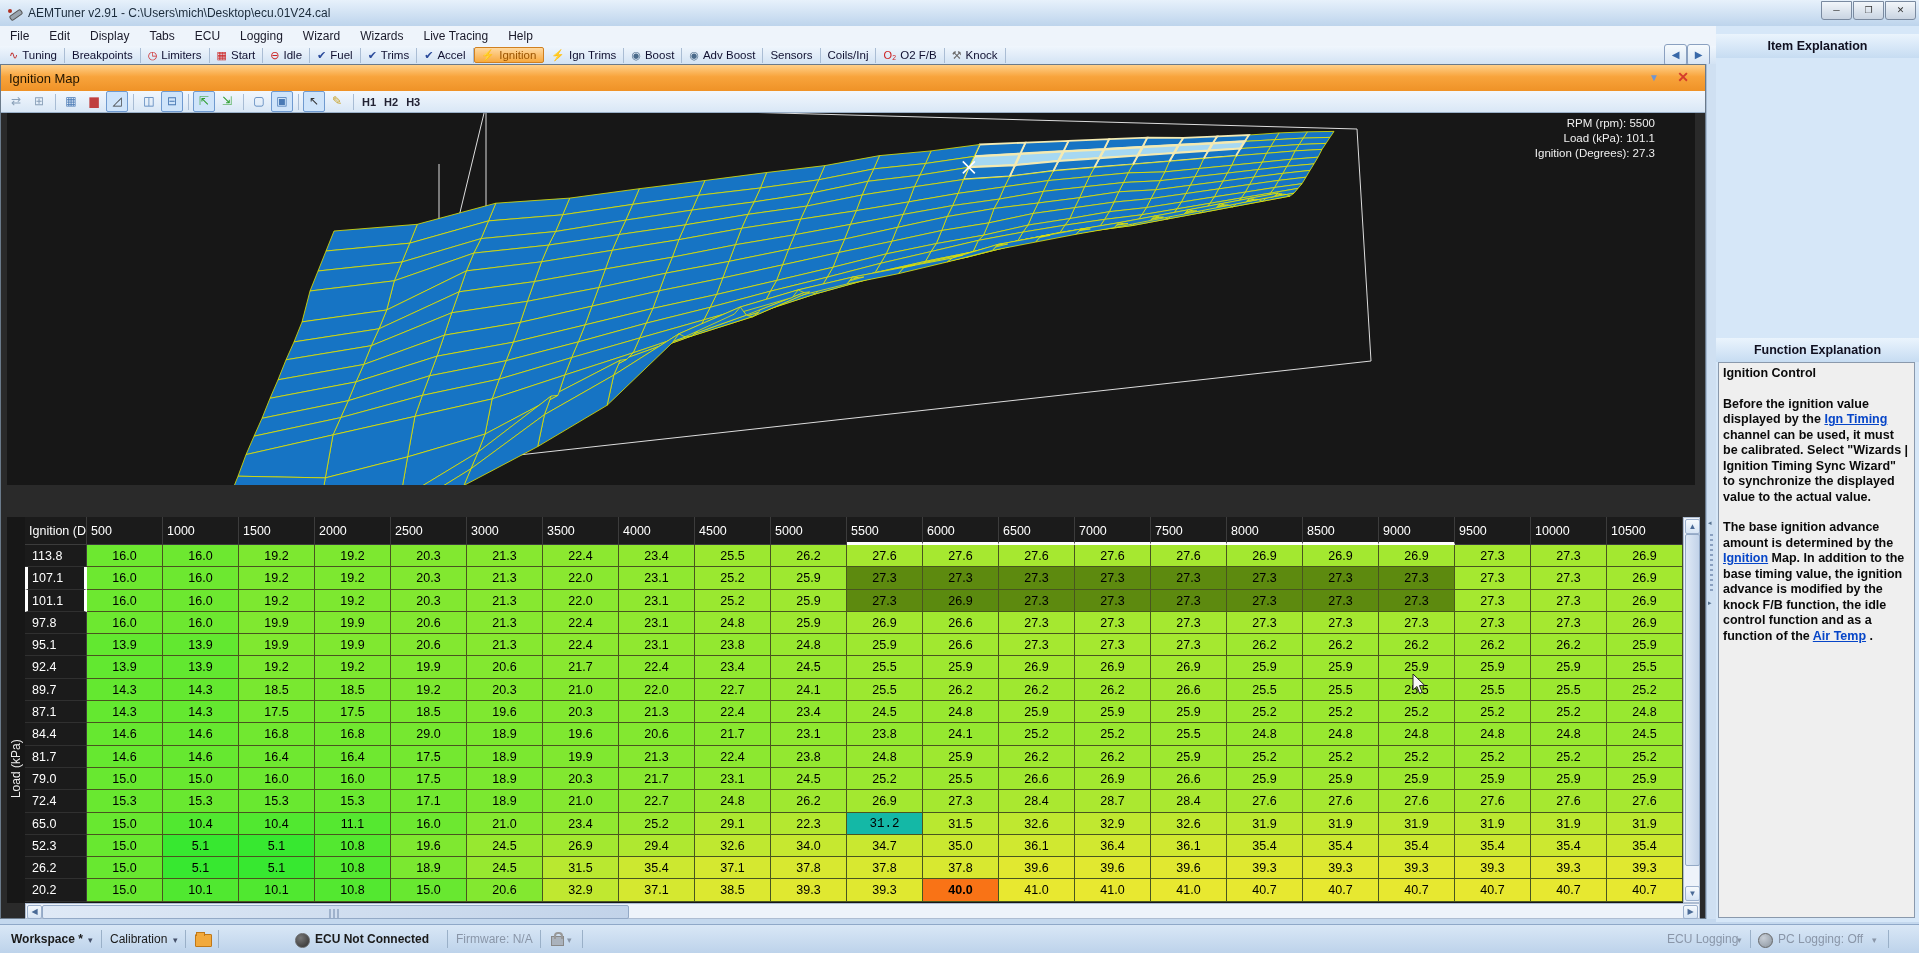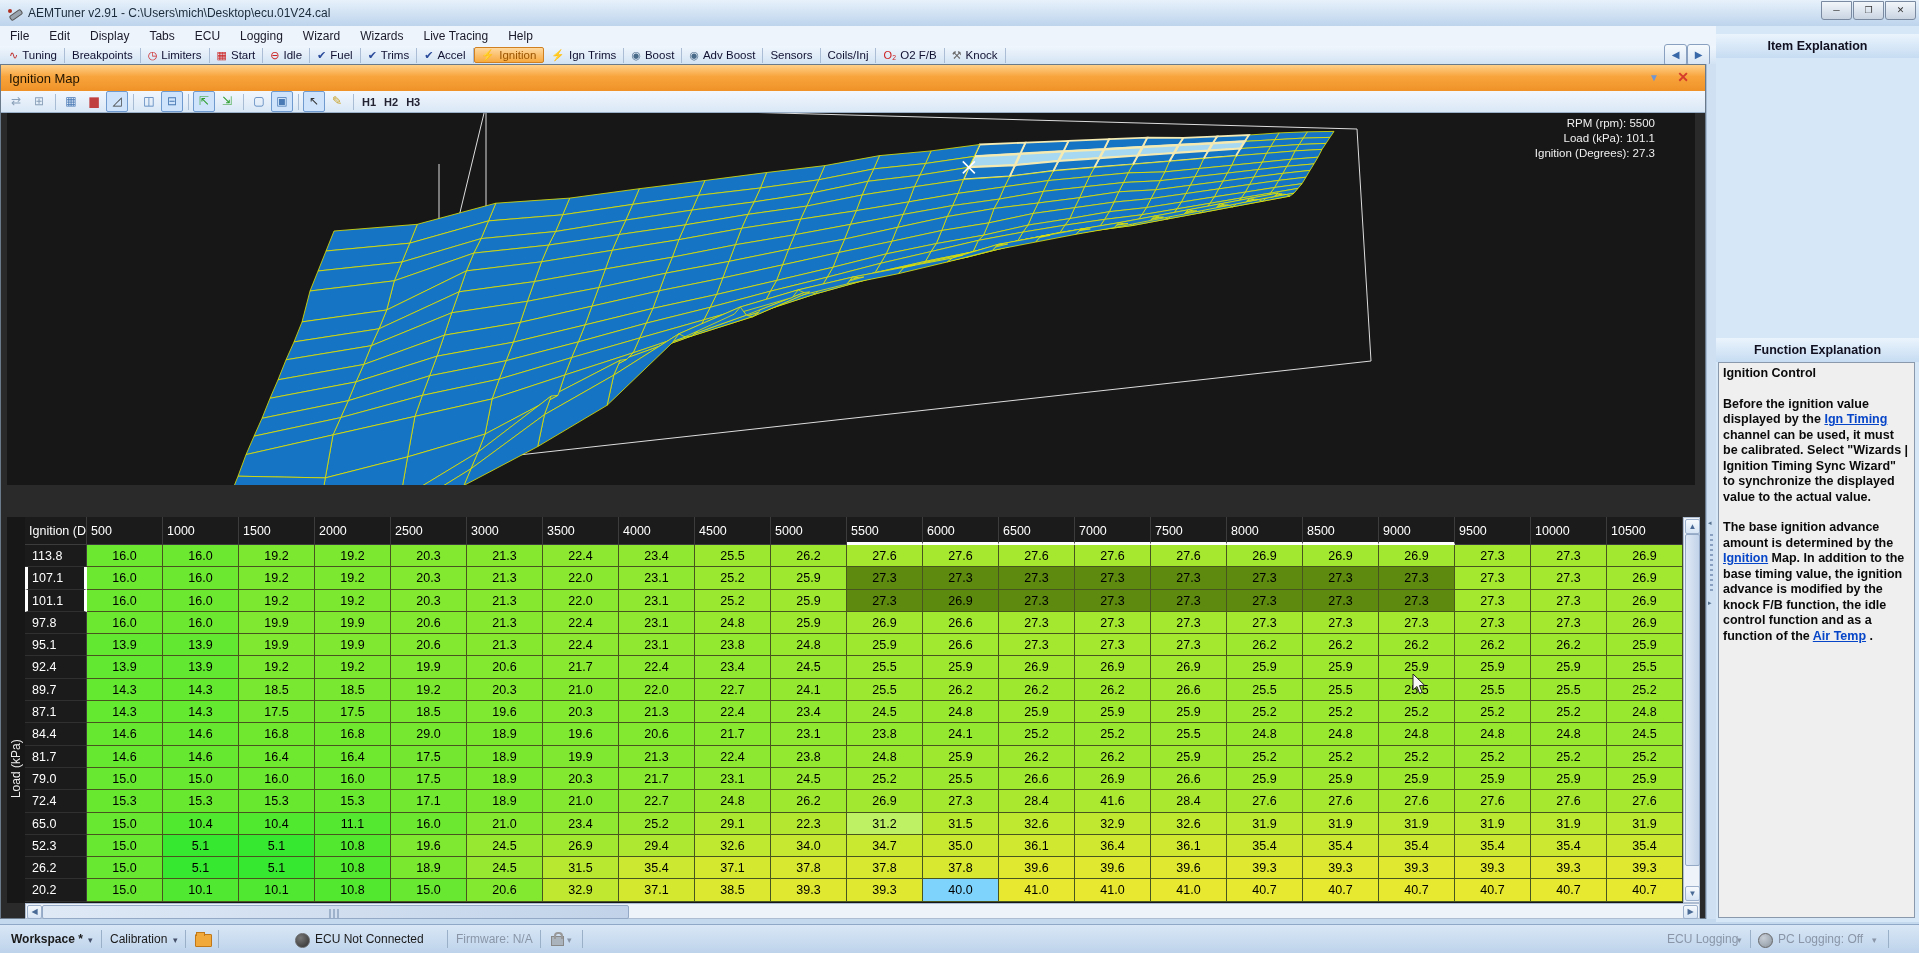--- a/index.html
+++ b/index.html
@@ -815,40 +815,40 @@
         <div class="cell" style="background: rgb(105, 232, 48);">15.3</div>
         <div class="cell" style="background: rgb(114, 232, 48);">17.1</div>
         <div class="cell" style="background: rgb(123, 232, 48);">18.9</div>
         <div class="cell" style="background: rgb(133, 232, 48);">21.0</div>
         <div class="cell" style="background: rgb(142, 232, 48);">22.7</div>
         <div class="cell" style="background: rgb(152, 232, 48);">24.8</div>
         <div class="cell" style="background: rgb(159, 232, 48);">26.2</div>
         <div class="cell" style="background: rgb(163, 232, 48);">26.9</div>
         <div class="cell" style="background: rgb(165, 232, 48);">27.3</div>
         <div class="cell" style="background: rgb(170, 232, 48);">28.4</div>
-        <div class="cell" style="background: rgb(171, 232, 48);">41.6</div>
+        <div class="cell" style="background: rgb(171, 232, 48);">28.7</div>
         <div class="cell" style="background: rgb(170, 232, 48);">28.4</div>
         <div class="cell" style="background: rgb(166, 232, 48);">27.6</div>
         <div class="cell" style="background: rgb(166, 232, 48);">27.6</div>
         <div class="cell" style="background: rgb(166, 232, 48);">27.6</div>
         <div class="cell" style="background: rgb(166, 232, 48);">27.6</div>
         <div class="cell" style="background: rgb(166, 232, 48);">27.6</div>
         <div class="cell" style="background: rgb(166, 232, 48);">27.6</div>
         <div class="rlabel">65.0</div>
         <div class="cell" style="background: rgb(104, 232, 48);">15.0</div>
         <div class="cell" style="background: rgb(81, 232, 48);">10.4</div>
         <div class="cell" style="background: rgb(81, 232, 48);">10.4</div>
         <div class="cell" style="background: rgb(85, 232, 48);">11.1</div>
         <div class="cell" style="background: rgb(109, 232, 48);">16.0</div>
         <div class="cell" style="background: rgb(133, 232, 48);">21.0</div>
         <div class="cell" style="background: rgb(145, 232, 48);">23.4</div>
         <div class="cell" style="background: rgb(154, 232, 48);">25.2</div>
         <div class="cell" style="background: rgb(173, 232, 48);">29.1</div>
         <div class="cell" style="background: rgb(180, 232, 48);">22.3</div>
-        <div class="cell" style="background: #bef264;">31.2</div>
+        <div class="cell" style="background: #14b8a6; font-family: Liberation Mono, monospace;">31.2</div>
         <div class="cell" style="background: rgb(185, 232, 48);">31.5</div>
         <div class="cell" style="background: rgb(191, 232, 48);">32.6</div>
         <div class="cell" style="background: rgb(192, 232, 48);">32.9</div>
         <div class="cell" style="background: rgb(191, 232, 48);">32.6</div>
         <div class="cell" style="background: rgb(187, 232, 48);">31.9</div>
         <div class="cell" style="background: rgb(187, 232, 48);">31.9</div>
         <div class="cell" style="background: rgb(187, 232, 48);">31.9</div>
         <div class="cell" style="background: rgb(187, 232, 48);">31.9</div>
         <div class="cell" style="background: rgb(187, 232, 48);">31.9</div>
         <div class="cell" style="background: rgb(187, 232, 48);">31.9</div>
@@ -901,21 +901,21 @@
         <div class="cell" style="background: rgb(80, 232, 48);">10.1</div>
         <div class="cell" style="background: rgb(80, 232, 48);">10.1</div>
         <div class="cell" style="background: rgb(83, 232, 48);">10.8</div>
         <div class="cell" style="background: rgb(104, 232, 48);">15.0</div>
         <div class="cell" style="background: rgb(131, 232, 48);">20.6</div>
         <div class="cell" style="background: rgb(192, 232, 48);">32.9</div>
         <div class="cell" style="background: rgb(213, 232, 48);">37.1</div>
         <div class="cell" style="background: rgb(220, 232, 48);">38.5</div>
         <div class="cell" style="background: rgb(224, 232, 48);">39.3</div>
         <div class="cell" style="background: rgb(224, 232, 48);">39.3</div>
-        <div class="cell" style="background: #7dd3fc;">40.0</div>
+        <div class="cell" style="background: #f97316; font-weight: bold;">40.0</div>
         <div class="cell" style="background: rgb(232, 232, 48);">41.0</div>
         <div class="cell" style="background: rgb(232, 232, 48);">41.0</div>
         <div class="cell" style="background: rgb(232, 232, 48);">41.0</div>
         <div class="cell" style="background: rgb(231, 232, 48);">40.7</div>
         <div class="cell" style="background: rgb(231, 232, 48);">40.7</div>
         <div class="cell" style="background: rgb(231, 232, 48);">40.7</div>
         <div class="cell" style="background: rgb(231, 232, 48);">40.7</div>
         <div class="cell" style="background: rgb(231, 232, 48);">40.7</div>
         <div class="cell" style="background: rgb(231, 232, 48);">40.7</div>
       </div>
@@ -957,21 +957,21 @@
 <div id="statusbar" class="abs">
   <span class="st" style="left:11px;font-weight:bold;">Workspace *</span>
   <span class="st caret" style="left:88px;top:10px;">▾</span>
   <span class="st-sep" style="left:101px;"></span>
   <span class="st" style="left:110px;">Calibration</span>
   <span class="st caret" style="left:173px;top:10px;">▾</span>
   <span class="st-sep" style="left:185px;"></span>
   <span id="folder-icon" style="left:195px;"></span>
   <span class="st-sep" style="left:218px;"></span>
   <span class="led" style="left:295px;background:radial-gradient(circle at 35% 30%,#777,#2e2e2e);"></span>
-  <span class="st" style="left:315px;font-weight:normal;">ECU Not Connected</span>
+  <span class="st" style="left:315px;font-weight:bold;">ECU Not Connected</span>
   <span class="st-sep" style="left:447px;"></span>
   <span class="st gray" style="left:456px;">Firmware: N/A</span>
   <span class="st-sep" style="left:540px;"></span>
   <span id="lock-icon" style="left:551px;"></span>
   <span class="st caret gray" style="left:567px;top:10px;">▾</span>
   <span class="st-sep" style="left:582px;"></span>
   <span class="st gray" style="left:1667px;">ECU Logging</span>
   <span class="st caret gray" style="left:1737px;top:10px;">▾</span>
   <span class="st-sep" style="left:1750px;"></span>
   <span class="led" style="left:1758px;background:radial-gradient(circle at 35% 30%,#c8ced6,#8a949e);"></span>

